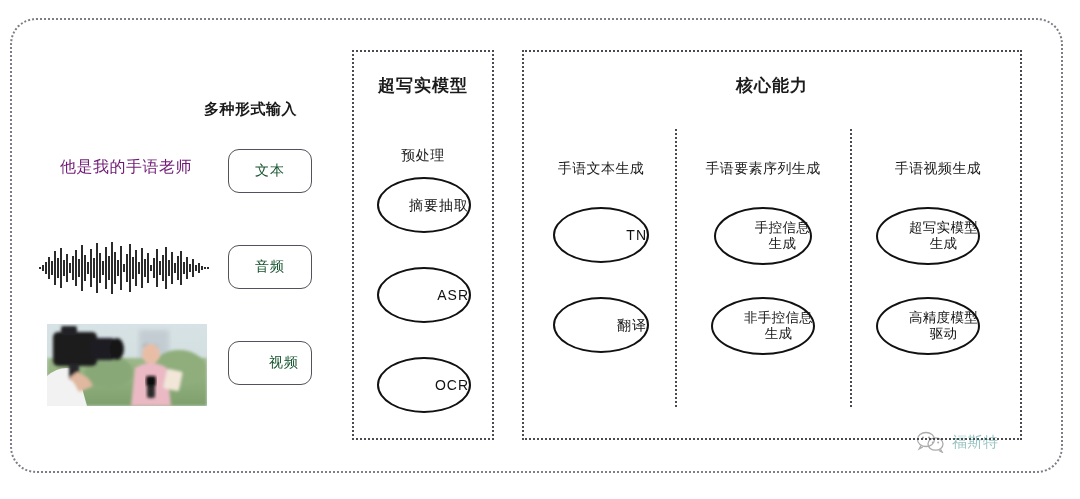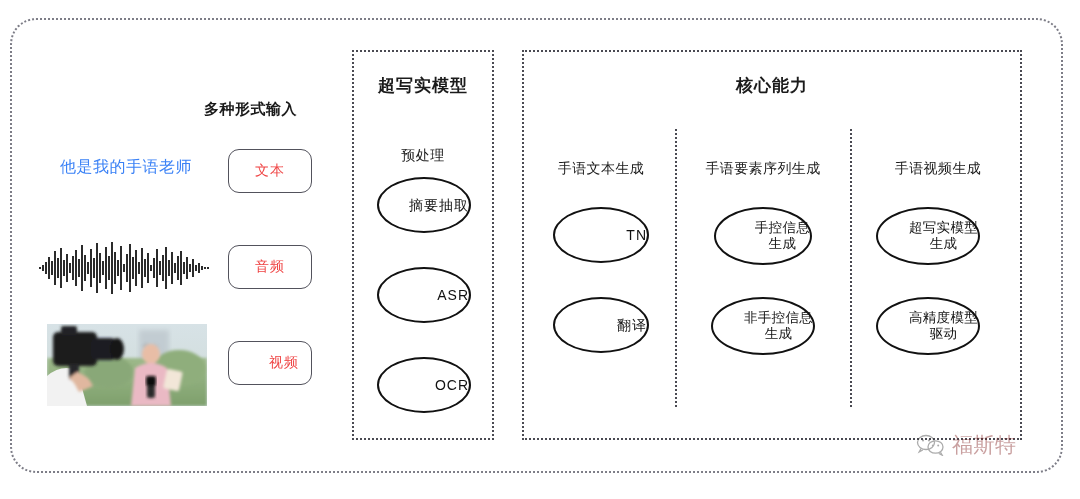--- a/index.html
+++ b/index.html
@@ -52,34 +52,34 @@
     font-weight: bold;
     letter-spacing: .5px;
   }
   .sample-text {
     position: absolute;
     left: 36px; top: 157px;
     width: 180px;
     text-align: center;
     font-size: 16px;
     letter-spacing: .5px;
-    color: #3b82f6;
+    color: #701a75;
   }
   .pill {
     position: absolute;
     width: 84px; height: 44px;
     border: 1.6px solid #52525c;
     border-radius: 11px;
     box-sizing: border-box;
     display: flex;
     align-items: center;
     justify-content: center;
     font-size: 14px;
     letter-spacing: 1px;
-    color: #ef4444;
+    color: #14532d;
     background: #fff;
   }
   .pill-text  { left: 228px; top: 149px; }
   .pill-audio { left: 228px; top: 245px; }
   .pill-video { left: 228px; top: 341px; padding-left: 28px; }
 
   
   .waveform {
     position: absolute;
     left: 38px; top: 238px;
@@ -146,22 +146,22 @@
   
   .watermark {
     position: absolute;
     left: 916px; top: 431px;
     display: flex;
     align-items: center;
     gap: 6px;
     opacity: .42;
   }
   .watermark .wm-text {
-    font-size: 21px;
-    color: #7f1d1d;
+    font-size: 15px;
+    color: #0f766e;
     letter-spacing: .5px;
   }
 </style>
 </head>
 <body>
 
 <div id="root">
 
   <div class="outer-frame"></div>
 

